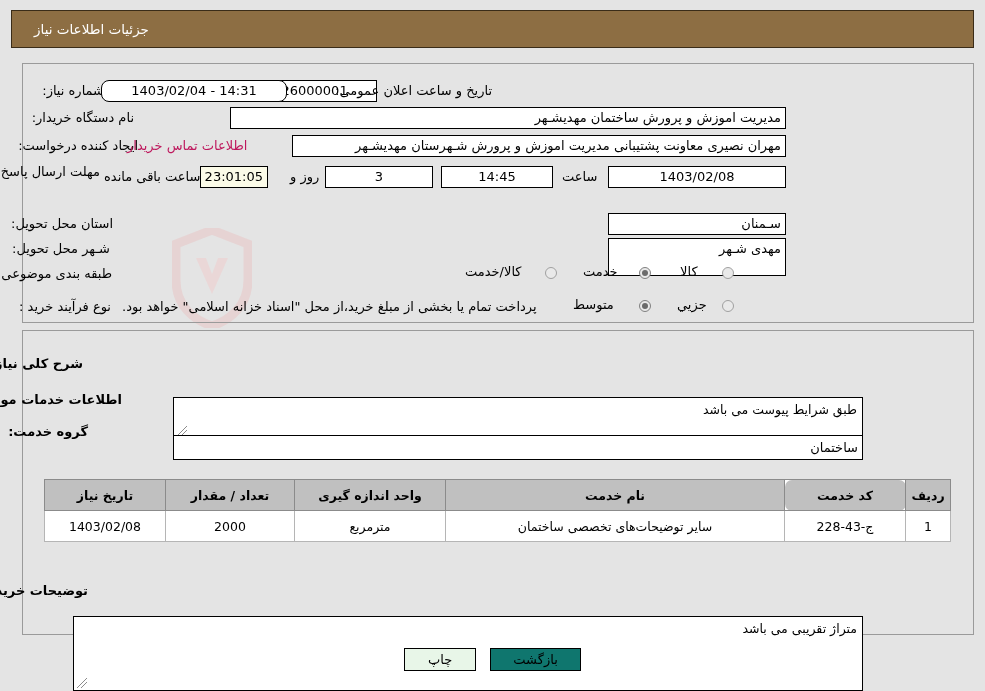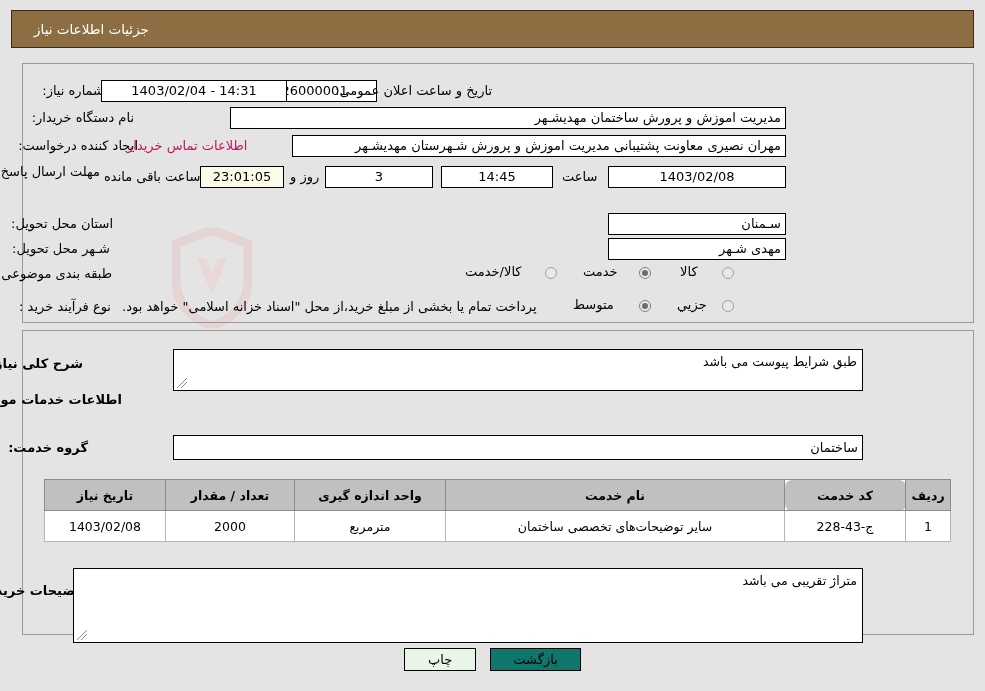--- a/index.html
+++ b/index.html
@@ -84,20 +84,21 @@
   .radio-lbl{
     position:absolute;font-size:13px;white-space:nowrap;z-index:3;
   }
 
   
   .ta{
     position:absolute;background:#fff;border:1px solid #000;
     box-sizing:border-box;font-size:12.5px;color:#000;
     padding:3px 5px;text-align:right;z-index:3;line-height:17px;
     overflow:hidden;
+    margin-top:48px;
   }
   .ta .grip{
     position:absolute;left:2px;bottom:1px;width:12px;height:12px;
     opacity:.75;
   }
 
   .section-title{
     position:absolute;font-size:13px;font-weight:normal;color:#000;
     white-space:nowrap;z-index:3;
   }
@@ -142,43 +143,43 @@
 <div class="page-header">
   <span class="title">جزئیات اطلاعات نیاز</span>
 </div>
 
 <div class="panel" id="panel-top"></div>
 
 <div class="lbl" style="right:881px;top:83px;">شماره نیاز:</div>
 <div class="fld center" style="right:608px;top:80px;width:191px;height:22px;">1103030026000001</div>
 
 <div class="lbl" style="right:493px;top:83px;">تاریخ و ساعت اعلان عمومی:</div>
-<div class="fld center" style="right:698px;top:80px;width:186px;height:22px;left:101px;right:auto;">14:31 - 1403/02/04</div>
+<div class="fld center" style="right:698px;top:80px;width:186px;height:22px;left:101px;right:auto;border-radius:8px;">14:31 - 1403/02/04</div>
 
 <div class="lbl" style="right:851px;top:110px;">نام دستگاه خریدار:</div>
 <div class="fld right" style="left:230px;top:107px;width:556px;height:22px;">مدیریت اموزش و پرورش ساختمان مهدیشـهر</div>
 
 <div class="lbl" style="right:847px;top:138px;">ایجاد کننده درخواست:</div>
 <div class="fld right" style="left:292px;top:135px;width:494px;height:22px;">مهران نصیری معاونت پشتیبانی مدیریت اموزش و پرورش شـهرستان مهدیشـهر</div>
 <div class="link" style="left:127px;top:138px;">اطلاعات تماس خریدار</div>
 
 <div class="lbl" style="right:885px;top:163px;line-height:17px;text-align:right;width:null;">مهلت ارسال پاسخ: تا تاریخ:</div>
 <div class="fld center" style="left:608px;top:166px;width:178px;height:22px;">1403/02/08</div>
 <div class="inline-txt" style="left:562px;top:169px;">ساعت</div>
 <div class="fld center" style="left:441px;top:166px;width:112px;height:22px;">14:45</div>
 <div class="fld center" style="left:325px;top:166px;width:108px;height:22px;">3</div>
 <div class="inline-txt" style="left:290px;top:169px;">روز و</div>
-<div class="fld timer" style="left:200px;top:166px;width:84px;height:22px;">23:01:05</div>
+<div class="fld timer" style="left:200px;top:166px;width:68px;height:22px;">23:01:05</div>
 <div class="inline-txt" style="left:104px;top:169px;">ساعت باقی مانده</div>
 
 <div class="lbl" style="right:872px;top:216px;">استان محل تحویل:</div>
 <div class="fld right" style="left:608px;top:213px;width:178px;height:22px;">سـمنان</div>
 
 <div class="lbl" style="right:875px;top:241px;">شـهر محل تحویل:</div>
-<div class="fld right" style="left:608px;top:238px;width:178px;height:22px;">مهدی شـهر</div>
+<div class="fld right" style="left:608px;top:238px;width:178px;height:38px;">مهدی شـهر</div>
 
 <div class="lbl" style="right:873px;top:266px;">طبقه بندی موضوعی:</div>
 <span class="radio" id="cat-r0" style="left:722px;top:267px;"></span>
 <span class="radio-lbl" style="left:680px;top:264px;">کالا</span>
 <span class="radio on" id="cat-r1" style="left:639px;top:267px;"></span>
 <span class="radio-lbl" style="left:583px;top:264px;">خدمت</span>
 <span class="radio" id="cat-r2" style="left:545px;top:267px;"></span>
 <span class="radio-lbl" style="left:465px;top:264px;">کالا/خدمت</span>
 
 <div class="lbl" style="right:874px;top:299px;">نوع فرآیند خرید :</div>
@@ -193,21 +194,21 @@
 <div class="lbl bold-lbl" style="right:902px;top:356px;">شرح کلی نیاز:</div>
 <div class="ta" style="left:173px;top:349px;width:690px;height:42px;">
   <span>طبق شرایط پیوست می باشد</span>
   <svg class="grip" viewBox="0 0 12 12">
     <path d="M11 1 L1 11 M11 5 L5 11" stroke="#666" stroke-width="1" fill="none"></path>
   </svg>
 </div>
 
 <div class="section-title bold-lbl" style="right:863px;top:392px;">اطلاعات خدمات مورد نیاز</div>
 
-<div class="lbl bold-lbl" style="right:897px;top:440px;">گروه خدمت:</div>
+<div class="lbl bold-lbl" style="right:897px;top:424px;">گروه خدمت:</div>
 <div class="fld right" style="left:173px;top:435px;width:690px;height:25px;line-height:21px;">ساختمان</div>
 
 <table class="items">
   <thead>
     <tr>
       <th style="width:36px;">ردیف</th>
       <th style="width:112px;border-radius:7px;">کد خدمت</th>
       <th>نام خدمت</th>
       <th style="width:142px;">واحد اندازه گیری</th>
       <th style="width:120px;">تعداد / مقدار</th>

